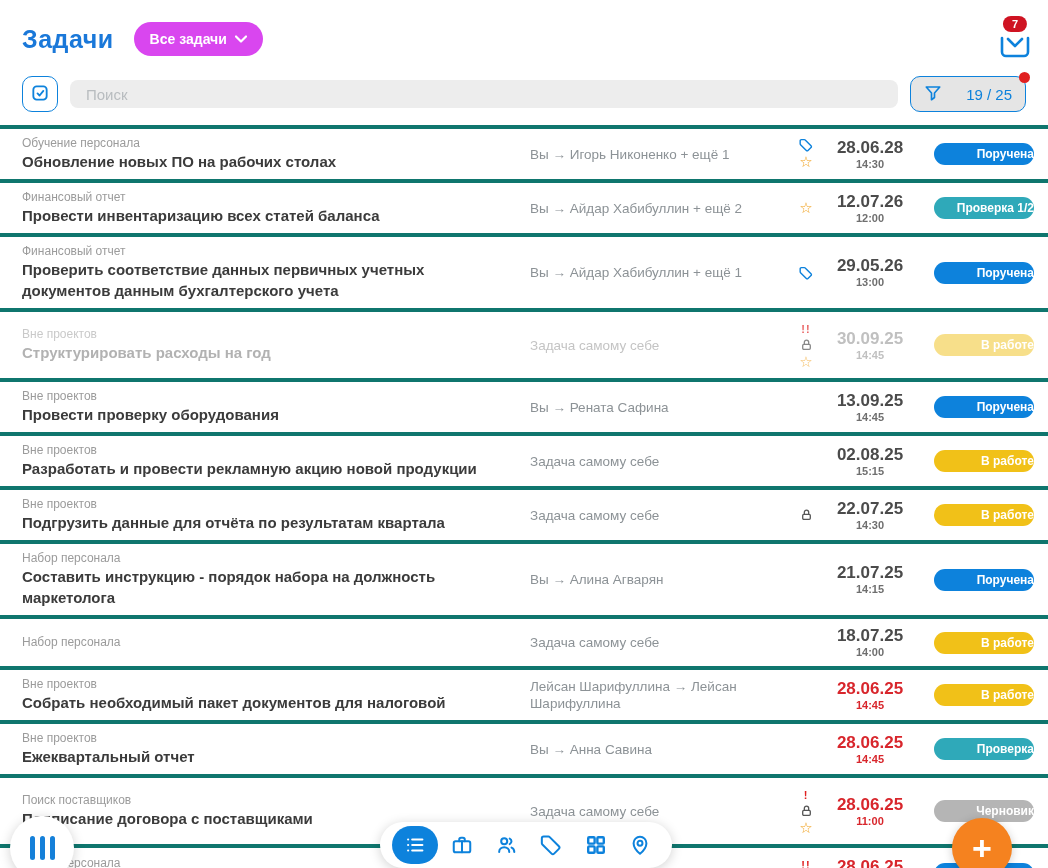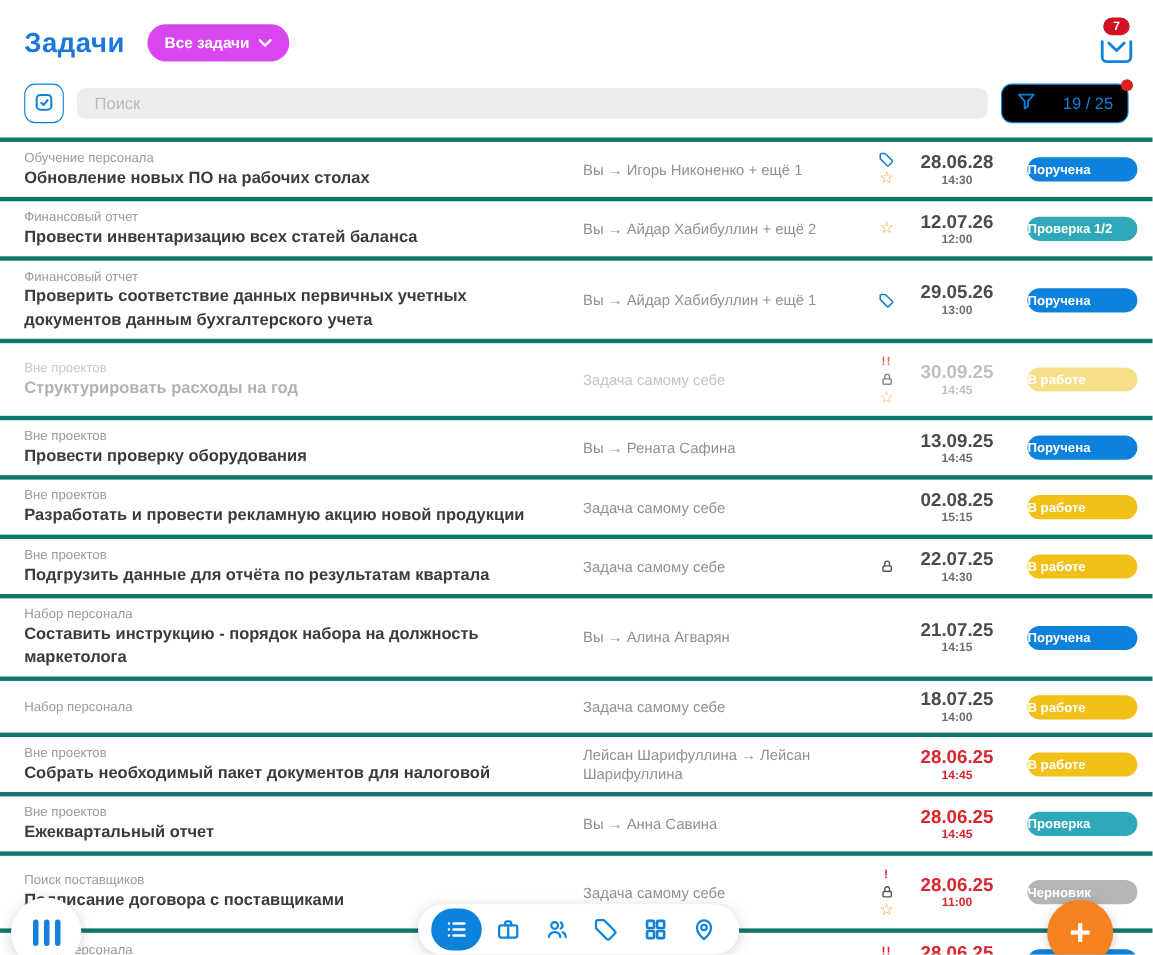--- a/index.html
+++ b/index.html
@@ -20,21 +20,21 @@
                  background:#cf1322; color:#fff; font-size:11px; font-weight:bold;
                  border-radius:9px; padding:2px 9px; line-height:12px; }
 
   
   .search-row { display:flex; align-items:center; gap:12px; padding:14px 22px 13px 22px; }
   .select-btn { width:36px; height:36px; border:1.5px solid #0d82dc; background:#fff; border-radius:10px;
                 display:flex; align-items:center; justify-content:center; cursor:pointer; flex:none; }
   .search-box { flex:1; height:28px; background:#ededed; border:none; border-radius:8px;
                 padding:0 16px; font-size:15px; color:#555; font-family:inherit; }
   .search-box::placeholder { color:#b8bcbf; }
-  .filter-btn { position:relative; height:36px; border:1.5px solid #0d82dc; background:#000000;
+  .filter-btn { position:relative; height:36px; border:1.5px solid #0d82dc; background:#e5e5e5;
                 border-radius:10px; display:flex; align-items:center; gap:24px; padding:0 13px;
                 color:#0d82dc; font-size:15px; cursor:pointer; flex:none; font-family:inherit; }
   .filter-dot { position:absolute; top:-5px; right:-5px; width:11px; height:11px;
                 border-radius:50%; background:#e02020; }
 
   
   .task-list { }
   .task-row { display:flex; align-items:center; border-top:4px solid #0f766e;
               padding:7px 14px 7px 22px; min-height:50px; cursor:pointer; }
   .cell-text { flex:1; min-width:0; padding-right:10px; }
@@ -43,21 +43,21 @@
   .cell-assignee { width:258px; font-size:13.5px; color:#8c9296; line-height:17px; padding-right:8px;margin-left:36px; }
   .cell-icons { width:36px; display:flex; flex-direction:column; align-items:center;
                 justify-content:center; gap:1px; }
   .cell-icons svg { display:block; }
   .ic-star { color:#f0a11e; font-size:15px; line-height:15px; }
   .ic-excl { color:#e02020; font-size:11px; font-weight:bold; line-height:11px; letter-spacing:1px; }
   .cell-date { width:92px; text-align:center; }
   .t-date { font-size:17px; font-weight:700; color:#4b4b4b; line-height:19px; }
   .t-time { font-size:11px; font-weight:600; color:#6f6f6f; line-height:14px; }
   .cell-status { width:118px; display:flex; justify-content:flex-end; }
-  .badge { width:100px; text-align:left; padding:4px 0; border-radius:12px;
+  .badge { width:100px; text-align:right; padding:4px 0; border-radius:12px;
            font-size:12px; font-weight:bold; color:#fff; }
   .st-assigned { background:#0d82dc; }
   .st-review   { background:#2fa9b9; }
   .st-progress { background:#f1c118; }
   .st-draft    { background:#b5b5b5; }
 
   .overdue .t-date, .overdue .t-time { color:#d8262c; }
   .muted .t-title { color:#b2b2b2; }
   .muted .t-project { color:#c9c9c9; }
   .muted .cell-assignee { color:#c4c4c4; }

